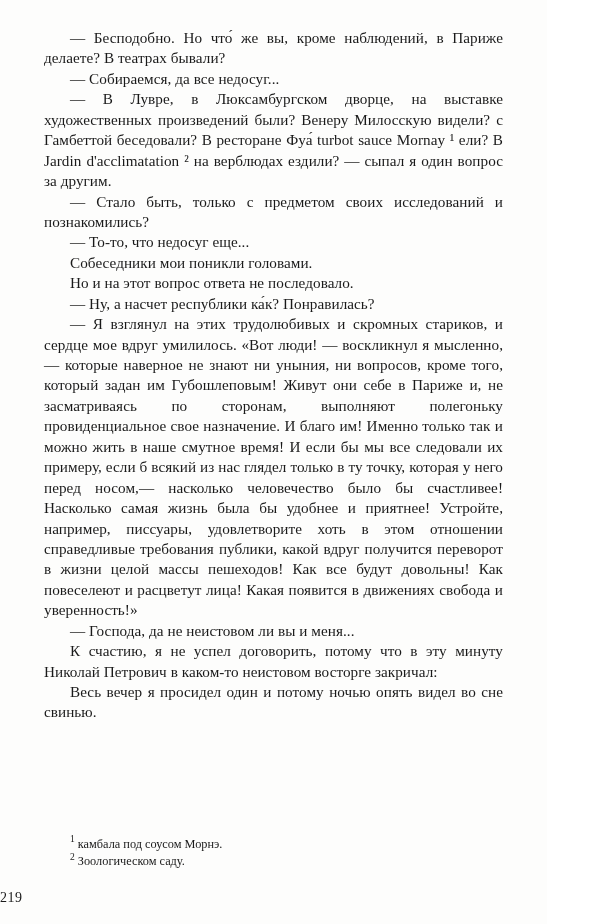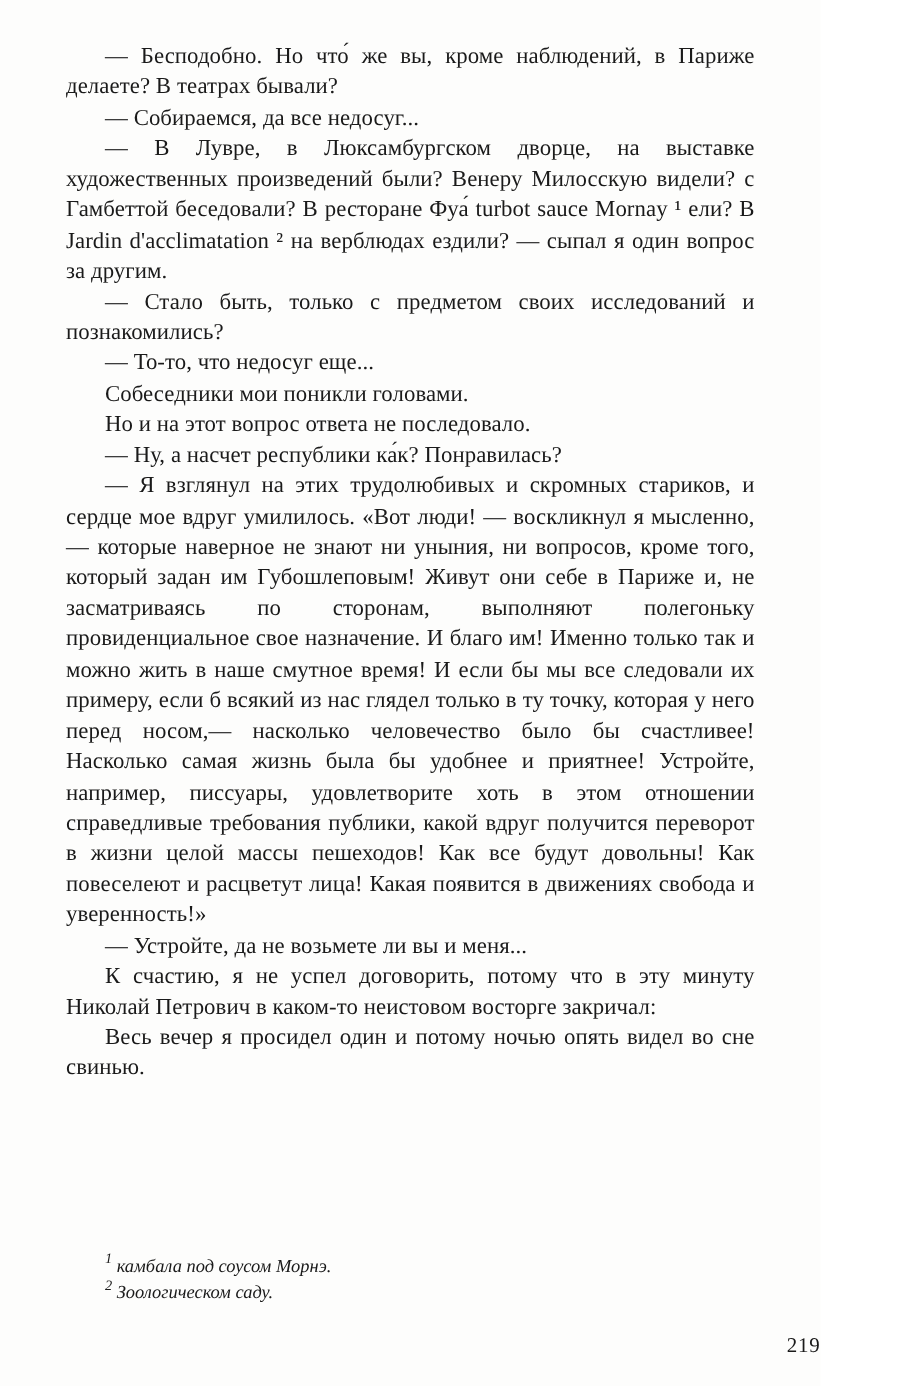--- a/index.html
+++ b/index.html
@@ -35,58 +35,57 @@
     text-align: justify;
   }
   .footnotes {
     position: absolute;
     left: 44px;
     right: 36px;
     bottom: 54px;
     border-top: 0 none;
     font-size: 12.3px;
     line-height: 1.32;
-    font-style: italic;
   }
   .footnote {
     margin: 0 0 1px 0;
     text-indent: 26px;
   }
   .fn-num {
     font-size: 9.6px;
     vertical-align: super;
     line-height: 0;
     margin-right: 3px;
   }
   .page-number {
     position: absolute;
     bottom: 18px;
     left: 0;
     right: 0;
-    text-align: right;
+    text-align: left;
     font-size: 14px;
     letter-spacing: 0.5px;
   }
 </style>
 </head>
 <body>
 
 <div class="page">
 
   <div class="body-text">
     <p class="para">— Бесподобно. Но что́ же вы, кроме наблюдений, в Париже делаете? В театрах бывали?</p>
     <p class="para">— Собираемся, да все недосуг...</p>
     <p class="para">— В Лувре, в Люксамбургском дворце, на выставке художественных произведений были? Венеру Милосскую видели? с Гамбеттой беседовали? В ресторане Фуа́ turbot sauce Mornay ¹ ели? В Jardin d'acclimatation ² на верблюдах ездили? — сыпал я один вопрос за другим.</p>
     <p class="para">— Стало быть, только с предметом своих исследований и познакомились?</p>
     <p class="para">— То-то, что недосуг еще...</p>
     <p class="para">Собеседники мои поникли головами.</p>
     <p class="para">Но и на этот вопрос ответа не последовало.</p>
     <p class="para">— Ну, а насчет республики ка́к? Понравилась?</p>
     <p class="para">— Я взглянул на этих трудолюбивых и скромных стариков, и сердце мое вдруг умилилось. «Вот люди! — воскликнул я мысленно,— которые наверное не знают ни уныния, ни вопросов, кроме того, который задан им Губошлеповым! Живут они себе в Париже и, не засматриваясь по сторонам, выполняют полегоньку провиденциальное свое назначение. И благо им! Именно только так и можно жить в наше смутное время! И если бы мы все следовали их примеру, если б всякий из нас глядел только в ту точку, которая у него перед носом,— насколько человечество было бы счастливее! Насколько самая жизнь была бы удобнее и приятнее! Устройте, например, писсуары, удовлетворите хоть в этом отношении справедливые требования публики, какой вдруг получится переворот в жизни целой массы пешеходов! Как все будут довольны! Как повеселеют и расцветут лица! Какая появится в движениях свобода и уверенность!»</p>
-    <p class="para">— Устройте, да не возьмете ли вы и меня...</p>
+    <p class="para">— Господа, да не неистовом ли вы и меня...</p>
     <p class="para">К счастию, я не успел договорить, потому что в эту минуту Николай Петрович в каком-то неистовом восторге закричал:</p>
     <p class="para">Весь вечер я просидел один и потому ночью опять видел во сне свинью.</p>
   </div>
 
   <div class="footnotes">
 
     <p class="footnote">
       <span class="fn-num">1</span><span>камбала под соусом Морнэ.</span>
     </p>
     <p class="footnote">

